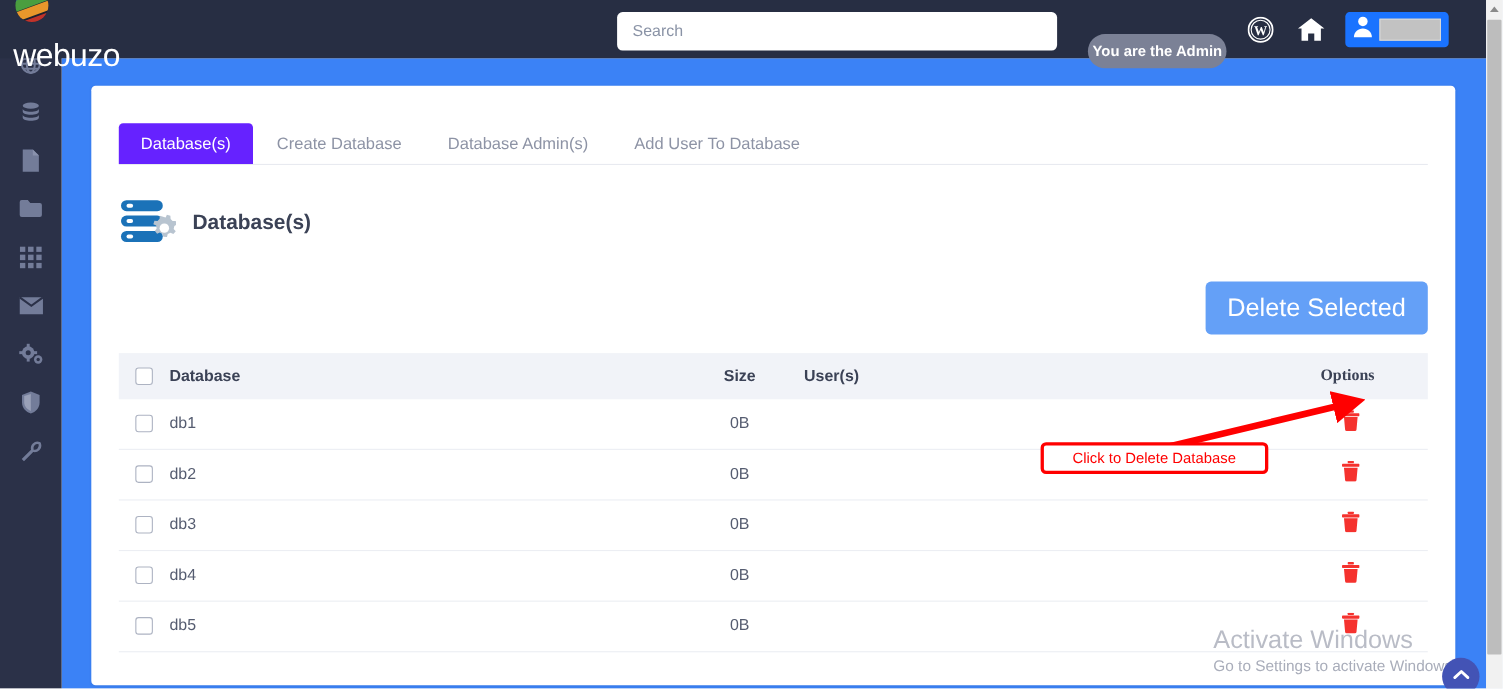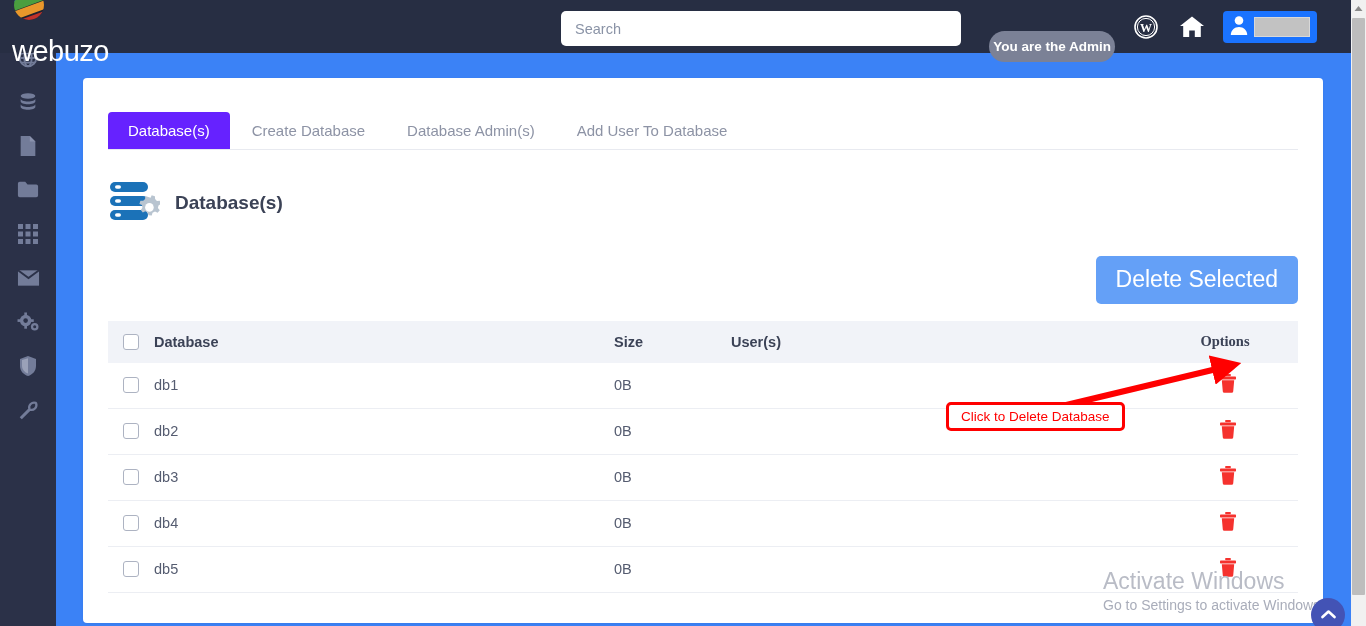--- a/index.html
+++ b/index.html
@@ -152,21 +152,21 @@
     font-size: 14.5px; color: #3b4256; font-weight: bold;
   }
   .tbl-row {
     display: flex; align-items: center;
     height: 46px;
     border-bottom: 1px solid #eceef3;
     font-size: 14.5px; color: #555c70;
   }
   .c-check { width: 46px; padding-left: 15px; flex: 0 0 46px; }
   .c-db    { flex: 0 0 460px; }
-  .c-size  { flex: 0 0 117px; }
+  .c-size  { flex: 0 0 117px; text-align: center; }
   .c-users { flex: 1; }
   .c-opts  { flex: 0 0 140px; text-align: center; font-family: Liberation Serif, serif; }
   .tbl-head .c-opts { padding-right: 6px; }
   .chk {
     width: 16px; height: 16px;
     border: 1px solid #adb3c2; border-radius: 3px;
     background: #fff; display: block; cursor: pointer;
   }
   .trash-btn {
     background: none; border: none; cursor: pointer;
@@ -178,21 +178,21 @@
   .anno-layer {
     position: absolute; left: 0; top: 0;
     width: 1366px; height: 626px;
     pointer-events: none; z-index: 40;
   }
   .anno-box {
     position: absolute; left: 946px; top: 402px;
     border: 3px solid #ff0000; border-radius: 5px;
     background: #ffffff;
     color: #ff0000; font-size: 13.5px;
-    padding: 4px 12px;
+    padding: 4px 26px;
     white-space: nowrap;
     z-index: 42;
   }
 
   
   .watermark {
     position: absolute; right: 42px; bottom: 12px;
     text-align: left; z-index: 30; pointer-events: none;
   }
   .wm-1 { font-size: 23px; color: #b9bcc6; line-height: 1.25; }

